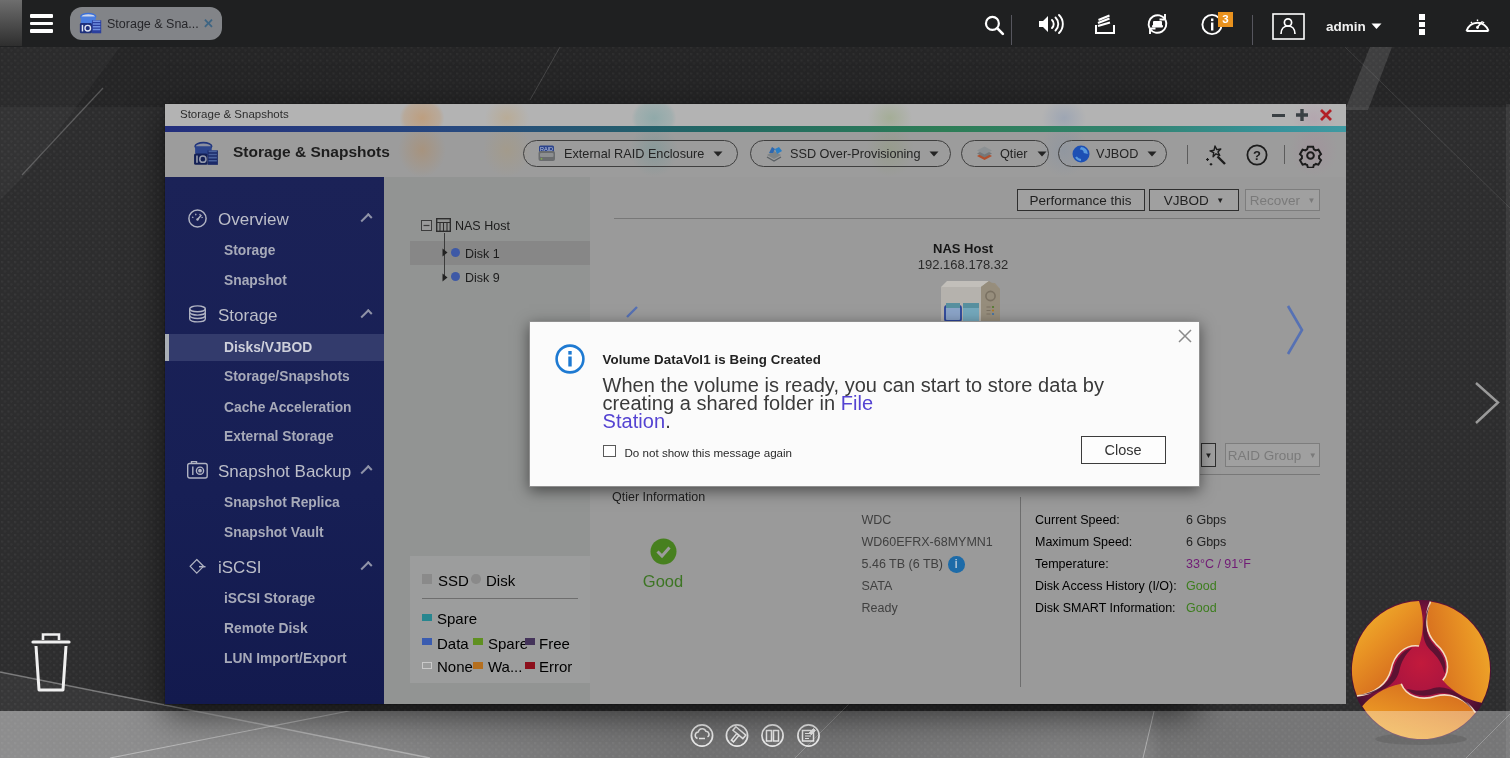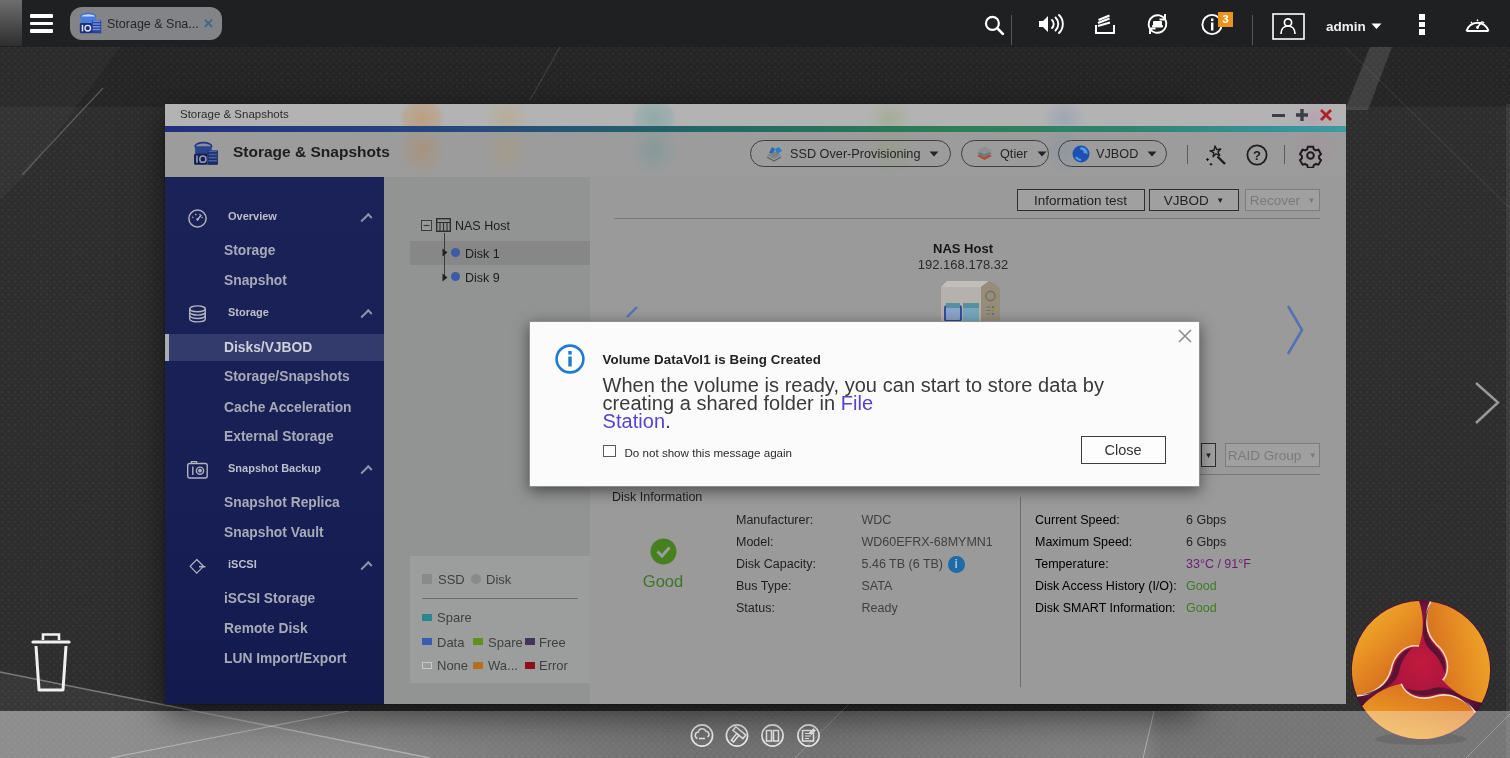--- a/index.html
+++ b/index.html
@@ -34,30 +34,30 @@
  radial-gradient(32px 36px at 342px 18px, rgba(190,150,75,0.2), transparent 75%),
  radial-gradient(32px 36px at 489px 18px, rgba(75,145,145,0.25), transparent 75%),
  radial-gradient(32px 36px at 725px 18px, rgba(130,155,85,0.22), transparent 75%),
  radial-gradient(32px 36px at 899px 18px, rgba(100,130,175,0.2), transparent 75%),
  radial-gradient(32px 36px at 1149px 18px, rgba(175,125,155,0.25), transparent 75%),
  #9c9c9c}
 #header .htitle{position:absolute;left:68px;top:11px;font-size:15.5px;font-weight:bold;color:#1d1d1d}
 .pill{position:absolute;top:8.7px;height:27px;border:1.3px solid #3f3f3f;border-radius:14px;display:flex;align-items:center;font-size:12.7px;color:#242424}
 #main{position:absolute;left:0;top:72.5px;width:1181px;height:527.5px;background:#9a9a9a}
 #sidebar{position:absolute;left:0;top:0;width:219px;height:527.5px;background:linear-gradient(180deg,#1b2257,#171f55 60%,#131a4e)}
-.nav-h{position:absolute;left:63px;font-size:11px;font-weight:bold;color:#bcbec9}
+.nav-h{position:absolute;left:53px;font-size:17px;font-weight:normal;color:#bcbec9}
 .nav-i{position:absolute;left:59px;font-size:13.8px;color:#a7aab9;font-weight:bold}
 .nav-c{position:absolute;left:196px;width:11px;height:6px;border:solid #8f93a8;border-width:2px 2px 0 0;transform:rotate(-45deg)}
 #selrow{position:absolute;left:0;top:157.5px;width:219px;height:26.5px;background:#333b6c;border-left:4px solid #a9aeb5}
 #tree{position:absolute;left:219px;top:0;width:206px;height:527.5px;background:#929493}
 #treesel{position:absolute;left:26px;top:64.5px;width:180px;height:24px;background:#878787}
 .tt{position:absolute;font-size:12.5px;color:#1c1c1c}
 #legend{position:absolute;left:26px;top:379.5px;width:180px;height:127px;background:#9c9d9d;font-size:12.5px;color:#1e1e1e}
 .sw{position:absolute;width:10px;height:7px}
-.lg{position:absolute;font-size:13px;color:#404040}
+.lg{position:absolute;font-size:15px;color:#000000}
 #content{position:absolute;left:425px;top:0;width:756px;height:527.5px;background:#9a9a9a}
 .cbtn{position:absolute;border:1.4px solid #2e2e2e;font-size:13.5px;color:#1f1f1f;display:flex;align-items:center;justify-content:center;background:#a0a0a0}
 .cbtn.dis{border-color:#7d7d7d;color:#7a7a7a}
 .csep{position:absolute;left:24px;width:706px;height:1px;background:#787878}
 #modal{position:absolute;left:363.5px;top:216.5px;width:671px;height:166.5px;background:#fbfbfb;border:1px solid #909090;box-shadow:0 4px 14px rgba(0,0,0,0.5)}
 #modal .mt{position:absolute;left:73px;top:30.5px;font-size:13.3px;font-weight:bold;color:#222;letter-spacing:0.1px}
 #modal .mb{position:absolute;left:73px;top:54px;font-size:20px;color:#3a3a3a;line-height:18.3px;width:566px;letter-spacing:0.05px}
 #modal .mb a{color:#5443d2;text-decoration:none}
 #modal .cb{position:absolute;left:73.5px;top:123px;width:12.5px;height:12.5px;border:1.4px solid #5a5a5a;background:#fff}
 #modal .cbl{position:absolute;left:95px;top:124px;font-size:11.6px;color:#2a2a2a}
@@ -166,20 +166,33 @@
     <svg class="abs" style="left:27px;top:8px" width="29" height="29" viewBox="0 0 28 28">
       <ellipse cx="11" cy="6" rx="8" ry="3.4" fill="#8a8fa0" stroke="#20347c" stroke-width="1.6"></ellipse>
       <path d="M3 6 v6 a8 3.4 0 0 0 16 0 v-6" fill="#2c448c"></path>
       <path d="M15 10 h10 v14 h-10 z" fill="#1b2a68"></path>
       <path d="M16 11 h8 M16 14 h8 M16 17 h8 M16 20 h8" stroke="#48609c" stroke-width="1.6"></path>
       <rect x="2" y="13" width="13" height="11" rx="1.5" fill="#131f54"></rect>
       <rect x="4" y="15" width="1.6" height="7" fill="#9298ab"></rect>
       <circle cx="10.5" cy="18.5" r="3" fill="none" stroke="#9298ab" stroke-width="1.5"></circle>
     </svg>
     <div class="htitle">Storage &amp; Snapshots</div>
+    <div class="pill" style="left:358px;width:215px">
+      <svg style="margin-left:14px" width="20" height="17" viewBox="0 0 20 17">
+          <rect x="1" y="0.5" width="15" height="7" rx="1.5" fill="#2c448c"></rect>
+          <text x="8.5" y="6.2" font-size="5.5" fill="#b8c2dc" text-anchor="middle" font-family="Liberation Sans">RAID</text>
+          <rect x="0.5" y="6" width="16.5" height="10" rx="2" fill="#6a6c6e"></rect>
+          <rect x="2" y="8" width="13.5" height="4" rx="1" fill="#8c8e90"></rect>
+          <circle cx="3.5" cy="13.8" r="0.9" fill="#7fae4a"></circle>
+        </svg>
+      <span style="margin-left:6px">External RAID Enclosure</span>
+      <svg style="margin-left:9px" width="10" height="6" viewBox="0 0 10 6">
+          <path d="M0.5 0.5 L5 5.5 L9.5 0.5 z" fill="#242424"></path>
+        </svg>
+    </div>
     <div class="pill" style="left:585px;width:201px">
       <svg style="margin-left:13px" width="20" height="18" viewBox="0 0 20 18">
           <path d="M3 10 l7-4 l7 4 l-7 4 z" fill="#7e8486"></path>
           <path d="M5 8 l3-6 l3 2 l-2 4 z" fill="#2e68b0"></path>
           <path d="M11 4 l4-2 l3 4 l-5 3 z" fill="#2a7ec4"></path>
           <path d="M3 12 l7 4 l7-4" fill="none" stroke="#5a6064" stroke-width="1.4"></path>
         </svg>
       <span style="margin-left:6px">SSD Over-Provisioning</span>
       <svg style="margin-left:9px" width="10" height="6" viewBox="0 0 10 6">
           <path d="M0.5 0.5 L5 5.5 L9.5 0.5 z" fill="#242424"></path>
@@ -316,21 +329,21 @@
         <div class="lg" style="left:129px;top:78.5px">Free</div>
         <div class="sw" style="left:12px;top:105.5px;background:transparent;border:1px solid #c9c9c9"></div>
         <div class="lg" style="left:27px;top:102px">None</div>
         <div class="sw" style="left:63px;top:105.5px;background:#b56f1e"></div>
         <div class="lg" style="left:78px;top:102px">Wa...</div>
         <div class="sw" style="left:114.5px;top:105.5px;background:#8c0f1c"></div>
         <div class="lg" style="left:129px;top:102px">Error</div>
       </div>
     </div>
     <div id="content">
-      <div class="cbtn" style="left:426.5px;top:12.5px;width:128px;height:22px">Information test</div>
+      <div class="cbtn" style="left:426.5px;top:12.5px;width:128px;height:22px">Performance this</div>
       <div class="cbtn" style="left:559px;top:12.5px;width:90px;height:22px">VJBOD&nbsp;&nbsp;<span style="font-size:8px">▼</span></div>
       <div class="cbtn dis" style="left:655px;top:12.5px;width:75px;height:22px">Recover&nbsp;&nbsp;<span style="font-size:8px">▼</span></div>
       <div class="csep" style="top:41.5px"></div>
       <div class="abs" style="left:253px;top:64px;width:240px;text-align:center;font-size:13px;font-weight:bold;color:#161616">NAS Host</div>
       <div class="abs" style="left:253px;top:80px;width:240px;text-align:center;font-size:13px;color:#2a2a2a">192.168.178.32</div>
       <svg class="abs" style="left:343px;top:104.5px" width="67" height="40" viewBox="0 0 67 40">
         <path d="M8 6 L30 0 L62 2 L67 8 V40 H8 z" fill="#998f7e"></path>
         <path d="M8 6 h40 v34 h-40 z" fill="#b5b2ad"></path>
         <path d="M8 6 L14 0 L56 0 L48 6 z" fill="#c2bfba"></path>
         <path d="M48 6 L56 0 L67 8 L67 40 L48 40 z" fill="#968d7c"></path>
@@ -348,27 +361,26 @@
           <path d="M14 2 L4 12" stroke="#5671b4" stroke-width="2.4" fill="none"></path>
         </svg>
       <svg class="abs" style="left:694px;top:126px" width="22" height="54" viewBox="0 0 22 54">
           <path d="M4 3 L18 27 L4 51" fill="none" stroke="#5671b4" stroke-width="2.6"></path>
         </svg>
       <div class="cbtn" style="left:611px;top:266.5px;width:15px;height:24px">
           <span style="font-size:8px">▼</span>
         </div>
       <div class="cbtn dis" style="left:634.5px;top:266.5px;width:95.5px;height:24px">RAID Group&nbsp;&nbsp;<span style="font-size:8px">▼</span></div>
       <div class="csep" style="top:297.8px"></div>
-      <div class="abs" style="left:22px;top:313.5px;font-size:12.5px;color:#1e1e1e">Disk Information</div>
+      <div class="abs" style="left:22px;top:313.5px;font-size:12.5px;color:#1e1e1e">Qtier Information</div>
       <svg class="abs" style="left:60px;top:361px" width="27" height="27" viewBox="0 0 27 27">
           <circle cx="13.5" cy="13.5" r="13" fill="#47801f"></circle>
           <path d="M7.5 13.5 L12 18 L19.5 9.5" fill="none" stroke="#9c9c9c" stroke-width="3"></path>
         </svg>
       <div class="abs" style="left:38px;top:395px;width:70px;text-align:center;font-size:16.5px;color:#3d7524">Good</div>
-      <div class="abs" style="left:146px;top:332px;font-size:12.5px;color:#1f1f1f;line-height:22px">Manufacturer:<br>Model:<br>Disk Capacity:<br>Bus Type:<br>Status:</div>
       <div class="abs" style="left:271.5px;top:332px;font-size:12.5px;color:#404040;line-height:22px">WDC<br>WD60EFRX-68MYMN1<br>5.46 TB (6 TB)<br>SATA<br>Ready</div>
       <div class="abs" style="left:358px;top:379.5px;width:16.5px;height:16.5px;border-radius:50%;background:#1d6ba8;color:#a8bfd2;font-size:12px;font-weight:bold;text-align:center;line-height:16.5px">i</div>
       <div class="abs" style="left:445px;top:332px;font-size:12.5px;color:#000000;line-height:22px">Current Speed:<br>Maximum Speed:<br>Temperature:<br>Disk Access History (I/O):<br>Disk SMART Information:</div>
       <div class="abs" style="left:596px;top:332px;font-size:12.5px;color:#1f1f1f;line-height:22px">6 Gbps<br>6 Gbps<br><span style="color:#701a75">33°C / 91°F</span><br><span style="color:#3c7d1d">Good</span><br><span style="color:#3c7d1d">Good</span></div>
       <div class="abs" style="left:429.5px;top:320px;width:1px;height:190px;background:#6e6e6e"></div>
     </div>
   </div>
   <div id="modal">
     <svg class="abs" style="left:25px;top:22px" width="30" height="30" viewBox="0 0 30 30">
         <circle cx="15" cy="15" r="13.4" fill="#fff" stroke="#1e7ad2" stroke-width="2.6"></circle>

